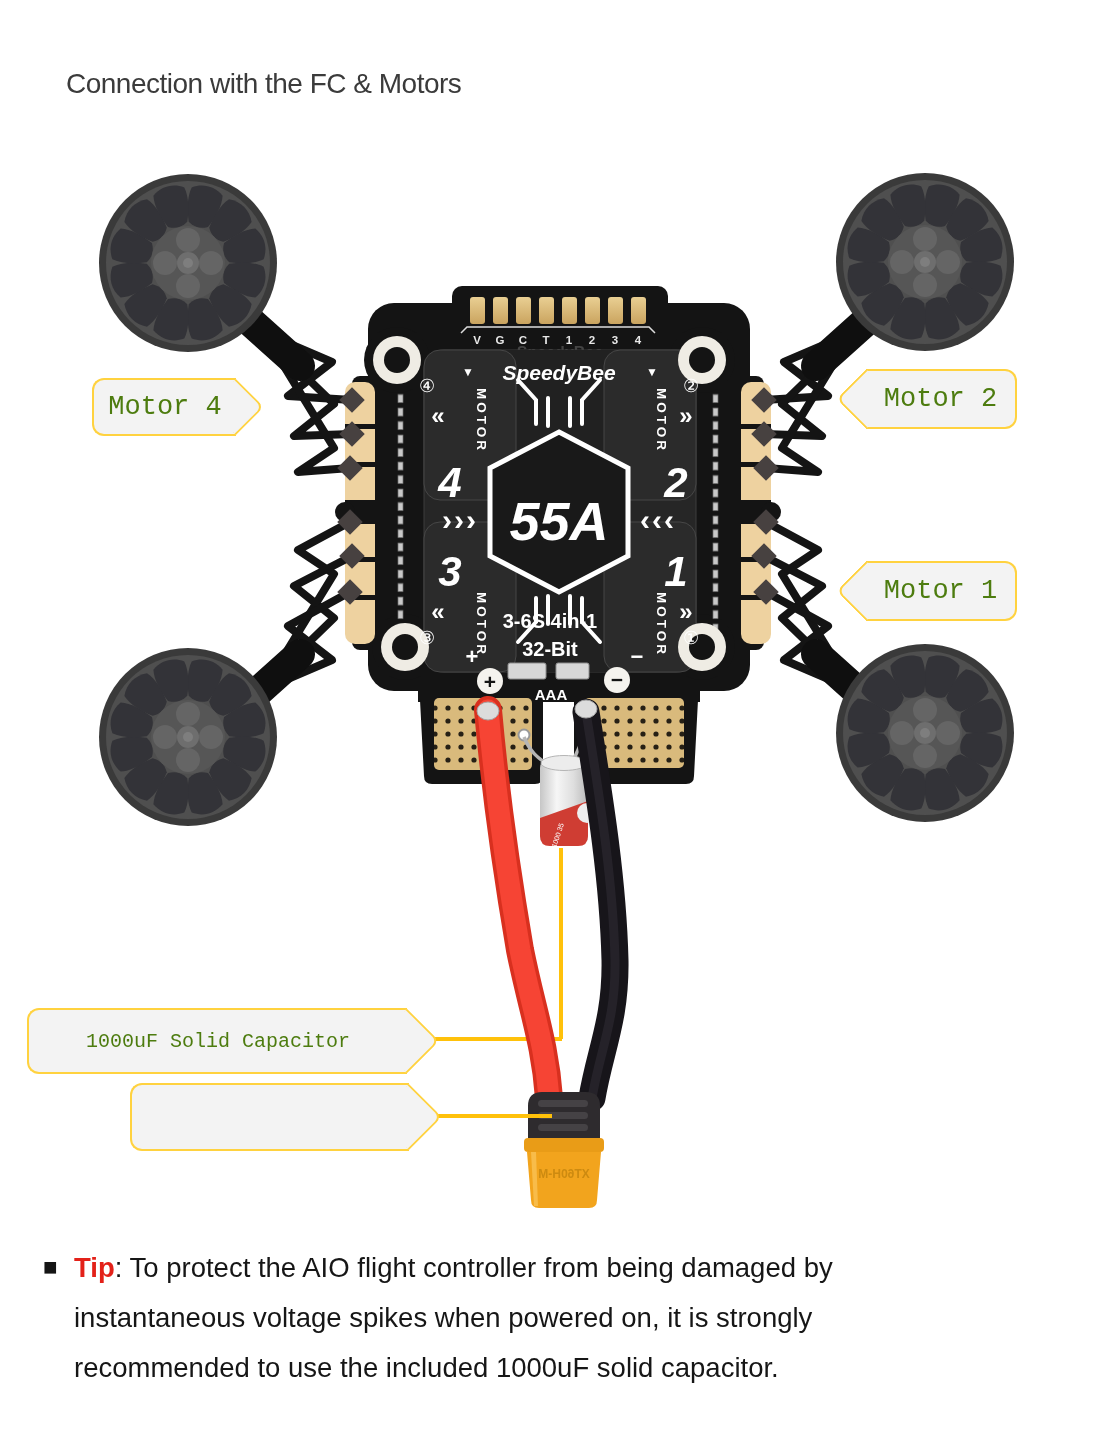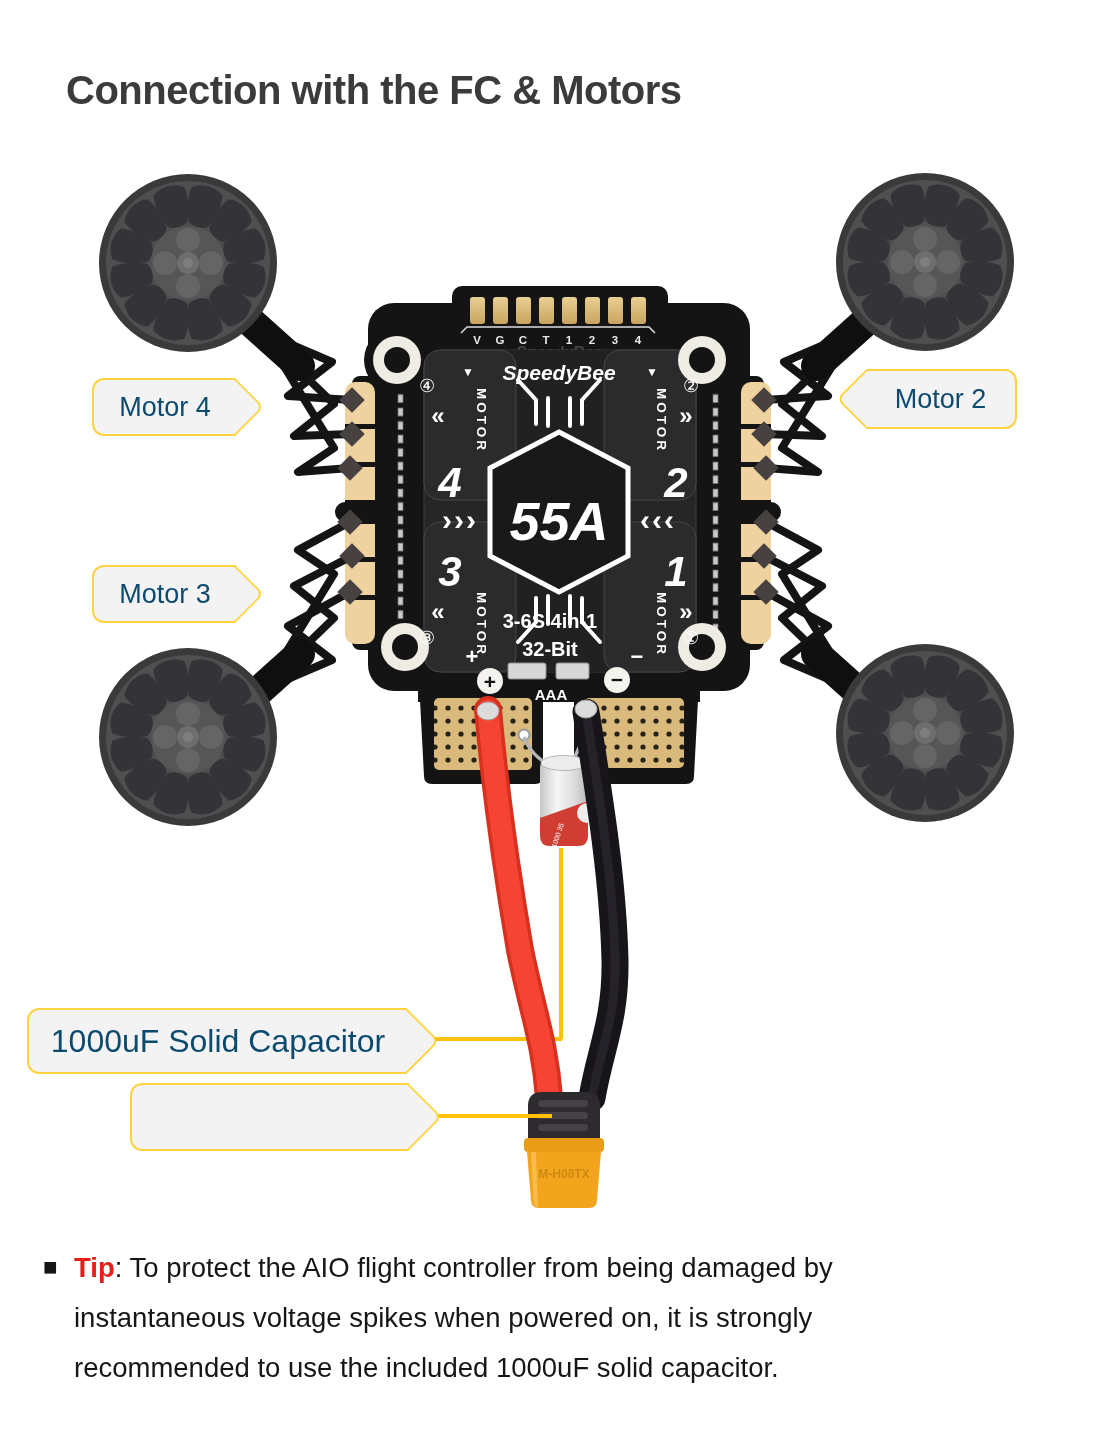--- a/index.html
+++ b/index.html
@@ -1,23 +1,23 @@
 <!DOCTYPE html>
 <html><head>
 <meta charset="utf-8">
 <style>
   html,body{margin:0;padding:0;background:#ffffff;}
   .page{position:relative;width:1116px;height:1455px;background:#ffffff;overflow:hidden;
         font-family:"Liberation Sans",sans-serif;}
   svg{position:absolute;left:0;top:0;}
-  .title{position:absolute;left:66px;top:68px;font-size:40px;font-weight:700;
+  .title{position:absolute;left:66px;top:68px;font-size:28px;font-weight:400;
          color:#3b3b3b;letter-spacing:-0.5px;}
   .callout{position:absolute;background:#f3f3f3;border:2.5px solid #ffd23f;
            display:flex;align-items:center;justify-content:center;
-           font-size:27px;color:#0c4a6e;z-index:5;}
+           font-size:27px;color:#4d7c0f;z-index:5;font-family:Liberation Mono, monospace;}
   .callout .txt{position:relative;z-index:2;white-space:nowrap;}
   .callout.pt-right{border-right:none;border-radius:12px 0 0 12px;}
   .callout.pt-left{border-left:none;border-radius:0 12px 12px 0;}
   .pointer{position:absolute;background:#f3f3f3;z-index:1;}
   .pt-right .pointer{right:0;top:50%;transform:translate(50%,-50%) rotate(45deg);
            border-top:2.5px solid #ffd23f;border-right:2.5px solid #ffd23f;border-radius:0 8px 0 0;}
   .pt-left .pointer{left:0;top:50%;transform:translate(-50%,-50%) rotate(45deg);
            border-bottom:2.5px solid #ffd23f;border-left:2.5px solid #ffd23f;border-radius:0 0 0 8px;}
   .tip{position:absolute;left:74px;top:1243px;width:905px;font-size:27.5px;
        line-height:50px;color:#161616;}
@@ -301,29 +301,29 @@
       <path d="M531 1152 L536 1152 L538 1206 L534 1206 Z" fill="#f8bc4a"></path>
       <text transform="translate(564,1178) scale(-1,1)" font-size="12" font-weight="bold" text-anchor="middle" fill="#c9880f" opacity="0.9" font-family="Liberation Sans, sans-serif">XT60H-M</text>
     </g>
     <path d="M433 1116 H552" stroke="#ffc10a" stroke-width="4" fill="none"></path>
   </svg>
 
   <div class="callout pt-right" style="left:92px;top:378px;width:142px;height:54px;">
     <span class="pointer" style="width:38px;height:38px;"></span>
     <span class="txt">Motor 4</span>
   </div>
-  <div class="callout pt-right" style="left:92px;top:565px;width:142px;height:54px;">
-    <span class="pointer" style="width:38px;height:38px;"></span>
-    <span class="txt">Motor 3</span>
-  </div>
   <div class="callout pt-left" style="left:866px;top:369px;width:149px;height:56px;">
     <span class="pointer" style="width:40px;height:40px;"></span>
     <span class="txt">Motor 2</span>
   </div>
-  <div class="callout pt-right" style="left:27px;top:1008px;width:378px;height:62px;font-size:32px;">
+  <div class="callout pt-left" style="left:866px;top:561px;width:149px;height:56px;">
+    <span class="pointer" style="width:40px;height:40px;"></span>
+    <span class="txt">Motor 1</span>
+  </div>
+  <div class="callout pt-right" style="left:27px;top:1008px;width:378px;height:62px;font-size:20px;">
     <span class="pointer" style="width:44px;height:44px;"></span>
     <span class="txt">1000uF Solid Capacitor</span>
   </div>
   <div class="callout pt-right" style="left:130px;top:1083px;width:277px;height:64px;font-size:28px;">
     <span class="pointer" style="width:45px;height:45px;"></span>
   </div>
 
   <div class="tip">
     <span class="bullet">■</span><span class="tip-label">Tip</span><span>: To protect the AIO flight controller from being damaged by instantaneous voltage spikes when powered on, it is strongly recommended to use the included 1000uF solid capacitor.</span>
   </div>

